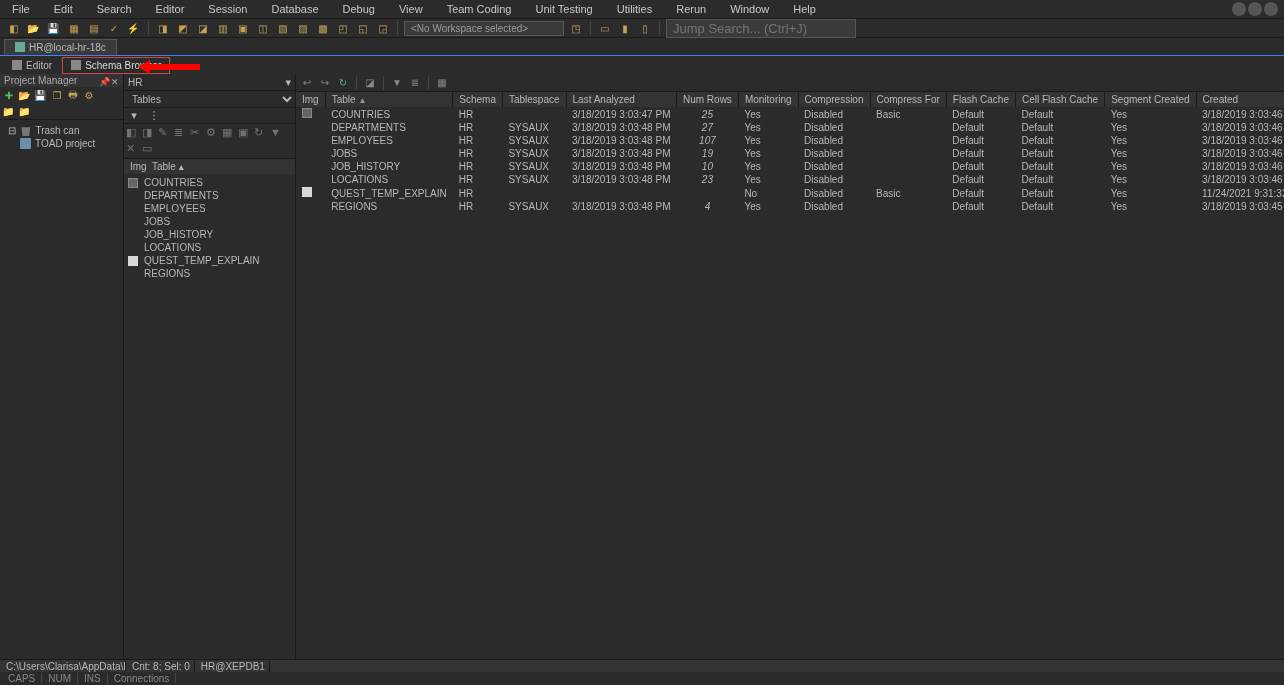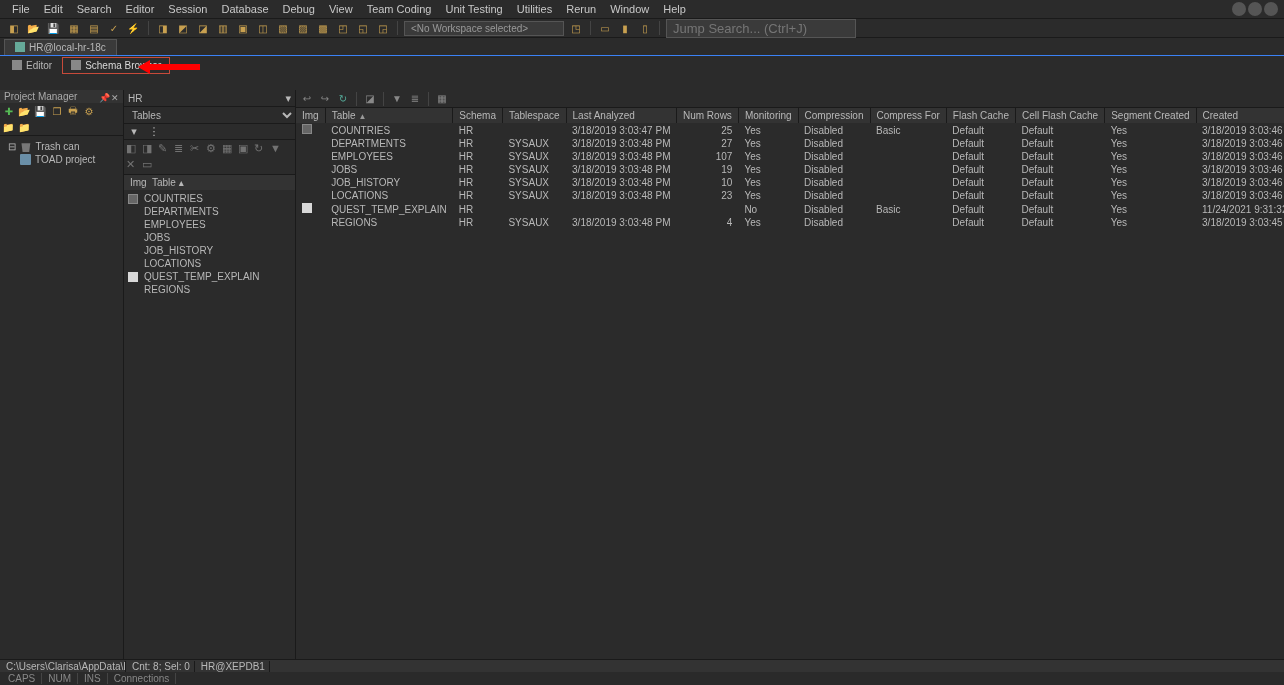--- a/index.html
+++ b/index.html
@@ -1,37 +1,37 @@
 <!DOCTYPE html>
 <html><head>
 <meta charset="utf-8">
 <style>
 * { margin:0; padding:0; box-sizing:border-box; }
 body { font-family:"Segoe UI",Tahoma,sans-serif; font-size:11px; background:#2b2b2b; color:#b8b8b8; overflow:hidden; width:1284px; height:685px; position:relative; }
 .menubar { display:flex; align-items:center; height:18px; padding:0 6px; background:#2b2b2b; justify-content:space-between; }
-.menubar-left { display:flex; gap:2px; align-items:center; }
+.menubar-left { display:flex; gap:12px; align-items:center; }
 .menu-item { padding:2px 6px; cursor:pointer; color:#c8c8c8; }
 .window-controls { display:flex; gap:2px; }
 .win-btn { width:14px; height:14px; border-radius:50%; background:#555; cursor:pointer; }
 .toolbar { display:flex; align-items:center; height:20px; padding:2px 6px; gap:4px; background:#2b2b2b; border-top:1px solid #1a1a1a; border-bottom:1px solid #1a1a1a; }
 .tool-ico { width:16px; height:16px; cursor:pointer; display:flex; align-items:center; justify-content:center; font-size:10px; color:#c8a050; }
 .tool-sep { width:1px; height:14px; background:#444; margin:0 2px; }
 .workspace-sel { background:#3a3a3a; color:#999; padding:1px 6px; min-width:160px; border:1px solid #555; font-size:10px; }
 .search-box { background:#3a3a3a; color:#999; padding:1px 6px; min-width:180px; border:1px solid #555; font-size:13px; }
 .conn-tab-strip { display:flex; align-items:center; height:18px; background:#2b2b2b; border-bottom:1px solid #3b82f6; padding-left:4px; }
 .conn-tab { display:flex; align-items:center; gap:4px; padding:2px 10px; background:#3a3a3a; border:1px solid #555; border-bottom:none; font-size:10px; }
 .conn-icon { width:10px; height:10px; background:#6a9; display:inline-block; }
 .doc-tab-strip { display:flex; align-items:center; height:18px; background:#2b2b2b; padding-left:4px; gap:2px; }
 .doc-tab { display:flex; align-items:center; gap:4px; padding:2px 8px; background:#2b2b2b; font-size:10px; cursor:pointer; }
 .doc-tab.active { border:1px solid #c74a3a; color:#d8d8d8; }
 .doc-tab-icon { width:10px; height:10px; background:#888; display:inline-block; }
 .arrow { position:absolute; top:60px; left:138px; width:62px; height:14px; pointer-events:none; z-index:100; }
 .arrow-body { position:absolute; top:4px; left:10px; width:52px; height:6px; background:#ff0000; }
 .arrow-head { position:absolute; top:0; left:0; width:0; height:0; border-top:7px solid transparent; border-bottom:7px solid transparent; border-right:12px solid #ff0000; }
-.main { display:flex; height:calc(100% - 94px);margin-top:16px; }
+.main { display:flex; height:calc(100% - 94px); }
 .left-panel { width:124px; display:flex; flex-direction:column; border-right:1px solid #1a1a1a; }
 .panel-header { display:flex; align-items:center; justify-content:space-between; padding:1px 4px; background:#333; font-size:10px; color:#aaa; }
 .panel-header .controls { display:flex; gap:4px; }
 .panel-header .ctrl { width:8px; height:8px; cursor:pointer; font-size:9px; }
 .pm-toolbar { display:flex; align-items:center; height:17px; padding:1px 2px; gap:2px; background:#2b2b2b; }
 .pm-ico { width:14px; height:14px; cursor:pointer; font-size:10px; color:#c8a050; display:flex; align-items:center; justify-content:center; }
 .pm-folders { display:flex; align-items:center; height:16px; padding:1px 2px; gap:2px; background:#2b2b2b; border-bottom:1px solid #1a1a1a; }
 .pm-tree { flex:1; padding:4px 2px; font-size:10px; overflow:auto; }
 .tree-item { display:flex; align-items:center; gap:4px; padding:1px 2px; cursor:pointer; }
 .tree-ico { width:11px; height:11px; display:inline-block; }
@@ -53,21 +53,21 @@
 .obj-ico.tbl { border:1px solid #888; background:#666; }
 .obj-ico.white { background:#d8d8d8; }
 .right-panel { flex:1; display:flex; flex-direction:column; overflow:hidden; }
 .right-toolbar { display:flex; align-items:center; height:18px; padding:2px 4px; gap:4px; border-bottom:1px solid #1a1a1a; }
 .right-ico { width:14px; height:14px; cursor:pointer; font-size:10px; color:#888; display:flex; align-items:center; justify-content:center; }
 .grid { flex:1; overflow:auto; background:#2b2b2b; }
 .grid-table { font-size:10px; border-collapse:collapse; white-space:nowrap; }
 .grid-table th { text-align:left; padding:2px 6px; background:#333; font-weight:normal; color:#b8b8b8; border-right:1px solid #1a1a1a; position:sticky; top:0; }
 .grid-table th.sort::after { content:"▲"; font-size:8px; margin-left:3px; color:#999; }
 .grid-table td { padding:1px 6px; color:#b8b8b8; }
-.grid-table td.num { text-align:right; }
+.grid-table td.num { text-align:center;font-style:italic; }
 .row-ico { width:10px; height:10px; display:inline-block; }
 .row-ico.tbl { border:1px solid #888; background:#666; }
 .row-ico.white { background:#d8d8d8; }
 .footer1 { position:absolute; bottom:13px; left:0; right:0; height:13px; display:flex; align-items:center; background:#333; font-size:10px; padding:0 2px; gap:2px; border-top:1px solid #1a1a1a; }
 .footer-cell { padding:0 4px; border-right:1px solid #1a1a1a; color:#b8b8b8; }
 .footer2 { position:absolute; bottom:0; left:0; right:0; height:13px; display:flex; align-items:center; background:#2a2a2a; font-size:10px; padding:0 2px; }
 .footer2-cell { padding:0 6px; color:#888; border-right:1px solid #444;text-align:right; }
 .col-img{width:25px}.col-schema{width:45px}.col-tablespace{width:55px}.col-analyzed{width:105px}.col-numrows{width:50px}.col-monitoring{width:45px}.col-compression{width:60px}.col-compressfor{width:55px}.col-flashcache{width:50px}.col-cellflashcache{width:65px}.col-segmentcreated{width:75px}.col-created{width:110px}
 </style>
 </head>

